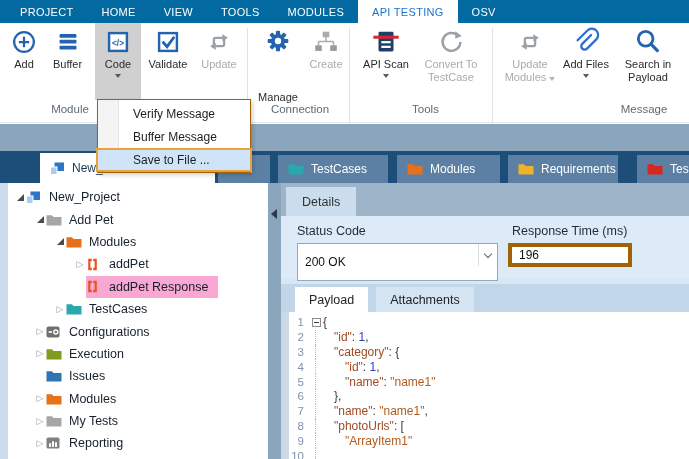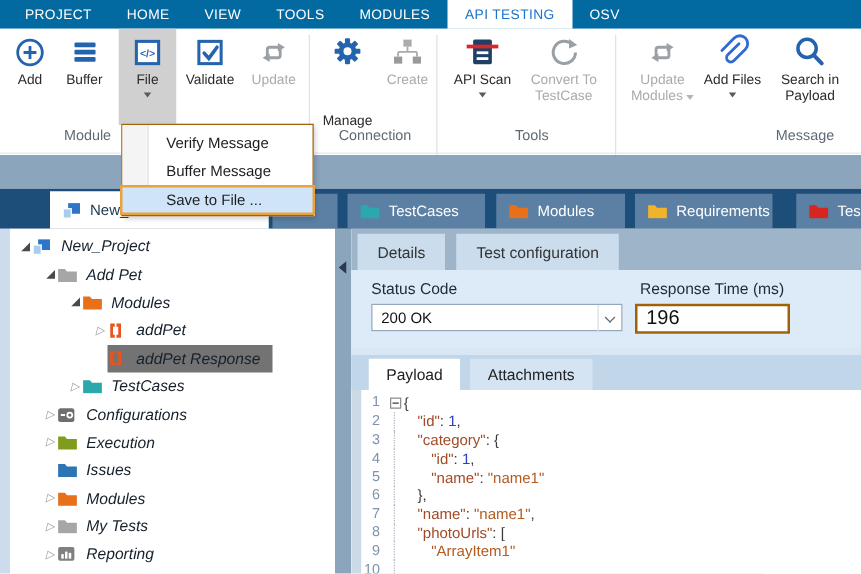--- a/index.html
+++ b/index.html
@@ -34,48 +34,48 @@
   #band { position:absolute; left:0; top:124px; width:689px; height:27px; background:#8ba5bc; }
   #tabstrip { position:absolute; left:0; top:151px; width:689px; height:32px; background:#1d4e79; }
   .doctab { position:absolute; top:4px; height:28px; background:#5b80a3; color:#fff;
     font-size:12px; display:flex; align-items:center; padding:0 10px; gap:7px; cursor:default; }
   .doctab.active { background:#fff; color:#1c3550; top:2px; height:30px; }
   .doctab.endalign { justify-content:flex-end; }
   
   #main { position:absolute; left:0; top:183px; width:689px; height:276px; display:flex; }
   #left-strip { width:8px; background:#ccdcec; }
   #tree-panel { width:260px; background:#fff; padding-top:3px; overflow:hidden; }
-  .trow { height:22.4px; display:flex; align-items:center; font-size:12.5px; color:#16202c;font-style:italic; }
+  .trow { height:22.4px; display:flex; align-items:center; font-size:12.5px; color:#16202c; }
   .texp { width:12px; display:flex; justify-content:center; align-items:center; flex:none; }
   .texp .tri-c { color:#9a9a9a; font-size:9px; line-height:9px; }
   .texp .tri-e { width:0; height:0; border-bottom:7px solid #4a4a4a; border-left:7px solid transparent; }
   .ticon { width:17px; height:14px; display:flex; align-items:center; flex:none; margin-right:6px; }
-  .tsel { background:#737373; }
+  .tsel { background:#f9a8d4; }
   .tlbl-wrap { display:flex; align-items:center; height:100%; padding-right:10px; }
   #splitter { width:13px; background:#8ba5bc; position:relative; }
   #splitter .collapse-arrow { position:absolute; left:3px; top:26px; width:0; height:0;
     border-top:5px solid transparent; border-bottom:5px solid transparent; border-right:6px solid #2b3b4e; }
   #right-panel { flex:1; background:#d9e7f5; position:relative; overflow:hidden; }
   
   #subtab-row { position:absolute; left:0; top:0; right:0; height:33px; background:#9db4c9;
     display:flex; align-items:flex-end; padding-left:5px; gap:9px; }
   .subtab { height:29px; background:#cbdded; color:#333; font-size:12.5px;
     display:flex; align-items:center; padding:0 16px; cursor:default; }
   .subtab.active { background:#ddebf9; }
   
   #status-section { position:absolute; left:0; top:33px; right:0; height:62px; background:#ddebf9; }
   .fld-label { position:absolute; font-size:12.5px; color:#1f2a36; }
-  #status-combo { position:absolute; left:16px; top:27px; width:201px; height:22px; background:#fff;
+  #status-combo { position:absolute; left:16px; top:27px; width:201px; height:38px; background:#fff;
     border:1px solid #93a9bd; font-size:12px; color:#111; display:flex; align-items:center; padding-left:7px; }
   #status-combo .chev-box { position:absolute; right:0; top:0; width:19px; height:22px;
     border-left:1px solid #d7dee5; display:flex; align-items:center; justify-content:center; }
   .chev { width:6px; height:6px; border-right:1.4px solid #5a6774; border-bottom:1.4px solid #5a6774;
     transform:rotate(45deg); margin-top:-3px; }
   #response-input { position:absolute; left:227px; top:27px; width:124px; height:24px; background:#fff;
-    border:2px solid #a16207; font-size:16px; color:#111; display:flex; align-items:center; padding-left:7px; }
+    border:4px solid #a16207; font-size:12px; color:#111; display:flex; align-items:center; padding-left:7px; }
   
   #payload-tabrow { position:absolute; left:0; top:101px; right:0; height:28px; background:#c2d6e9;
     display:flex; align-items:flex-end; padding-left:14px; gap:8px; }
   .ptab { height:25px; background:#d4e4f3; color:#222; font-size:12.5px; display:flex;
     align-items:center; padding:0 14px; cursor:default; }
   .ptab.active { background:#fff; }
   #code-area { position:absolute; left:0; top:129px; right:0; bottom:0; background:#fff; display:flex; }
   #code-gutterstrip { width:8px; background:#ccd9e7; }
   #code-lines { flex:1; padding-top:3px; font-size:12px; }
   .cline { height:14.8px; display:flex; align-items:center; white-space:pre; }
@@ -128,21 +128,21 @@
           </div>
           <div class="rlabel">Buffer</div>
         </div>
         <div class="rbtn pressed" style="width: 46px; margin-left: 4px;">
           <div class="ricon">
             <svg width="30" height="30" viewBox="0 0 32 32">
               <rect x="6.5" y="6.5" width="19" height="19" fill="#fff" stroke="#2464ae" stroke-width="2.6"></rect>
               <text x="16" y="20" text-anchor="middle" font-size="9" font-weight="bold" fill="#2464ae" font-family="Liberation Sans, sans-serif">&lt;/&gt;</text>
             </svg>
           </div>
-          <div class="rlabel">File</div>
+          <div class="rlabel">Code</div>
           <span class="rarrow"></span>
         </div>
         <div class="rbtn" style="width: 54px;">
           <div class="ricon">
             <svg width="30" height="30" viewBox="0 0 32 32">
               <rect x="6.5" y="6.5" width="19" height="19" fill="#fff" stroke="#2464ae" stroke-width="2.6"></rect>
               <path d="M11 16.5 l4 4.5 l7 -9.5" fill="none" stroke="#2464ae" stroke-width="3" stroke-linecap="round"></path>
             </svg>
           </div>
           <div class="rlabel">Validate</div>
@@ -464,21 +464,20 @@
             <span>Requirements</span>
           </span>
         </div>
       </div>
     <div id="splitter">
       <span class="collapse-arrow"></span>
     </div>
     <div id="right-panel">
       <div id="subtab-row">
           <div class="subtab">Details</div>
-          <div class="subtab">Test configuration</div>
         </div>
       <div id="status-section">
         <span class="fld-label" style="left:16px;top:8px">Status Code</span>
         <span class="fld-label" style="left:231px;top:8px">Response Time (ms)</span>
         <div id="status-combo">
           <span>200 OK</span>
           <span class="chev-box">
               <span class="chev"></span>
             </span>
         </div>

